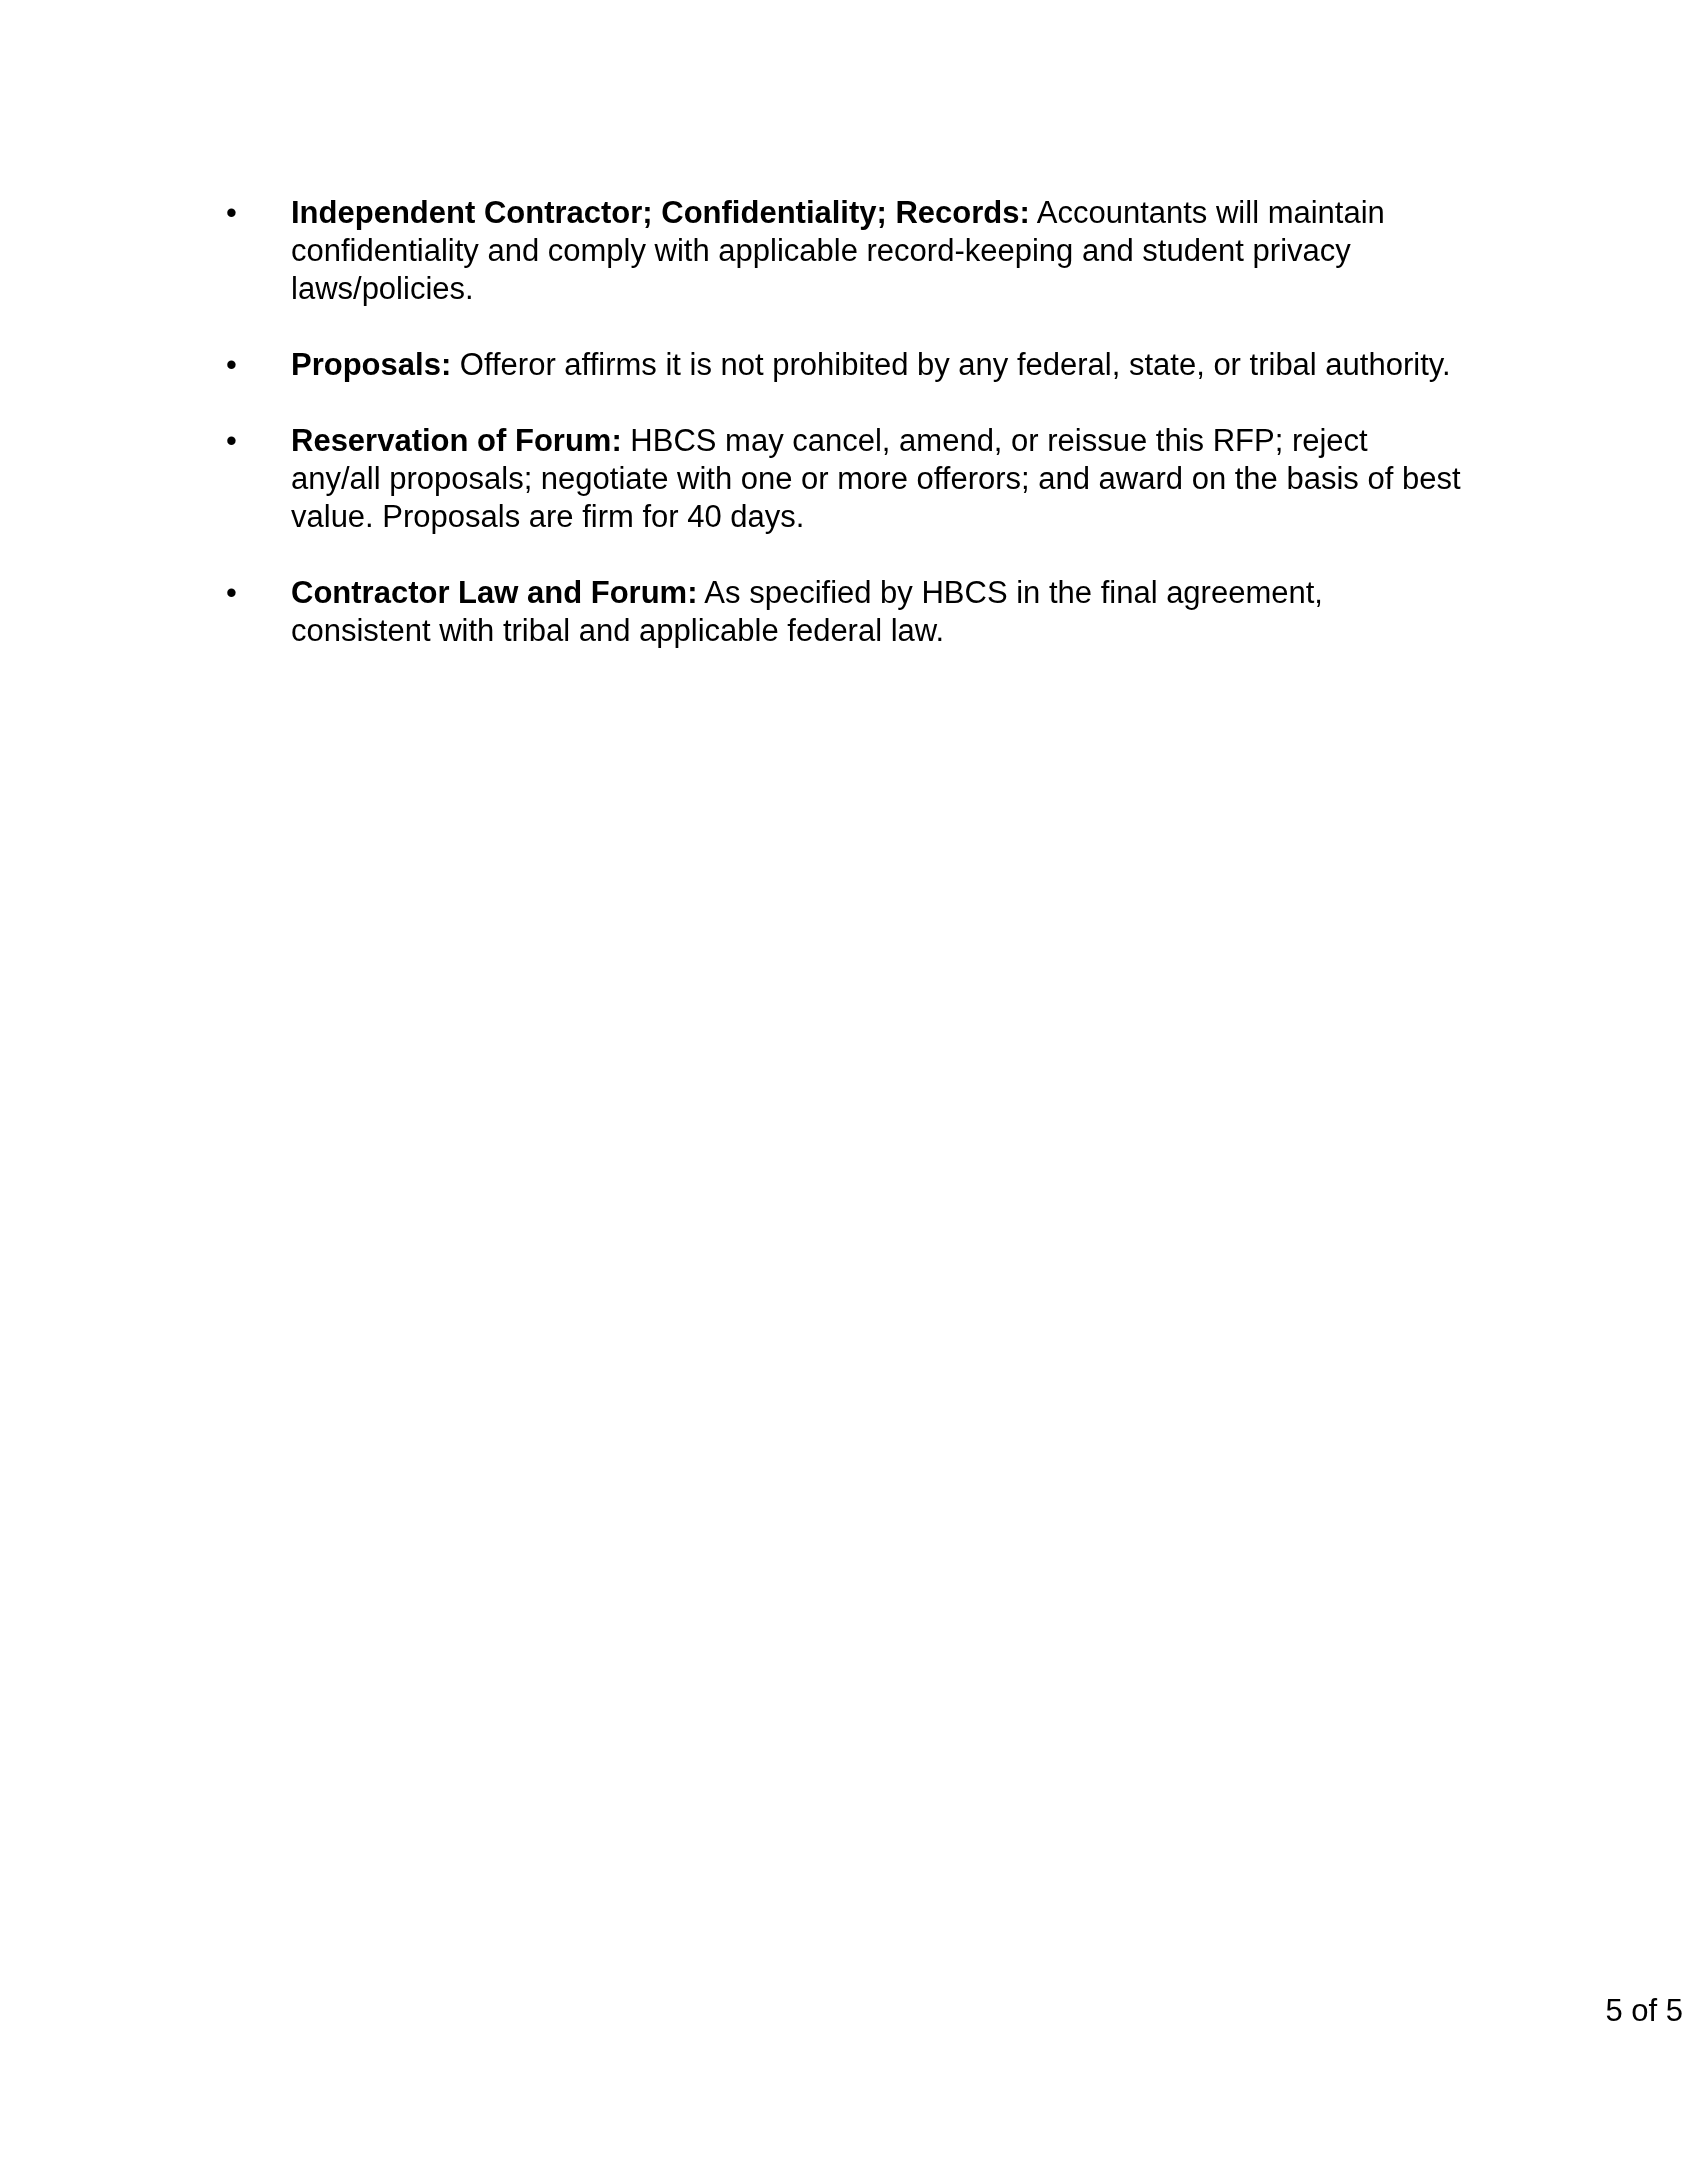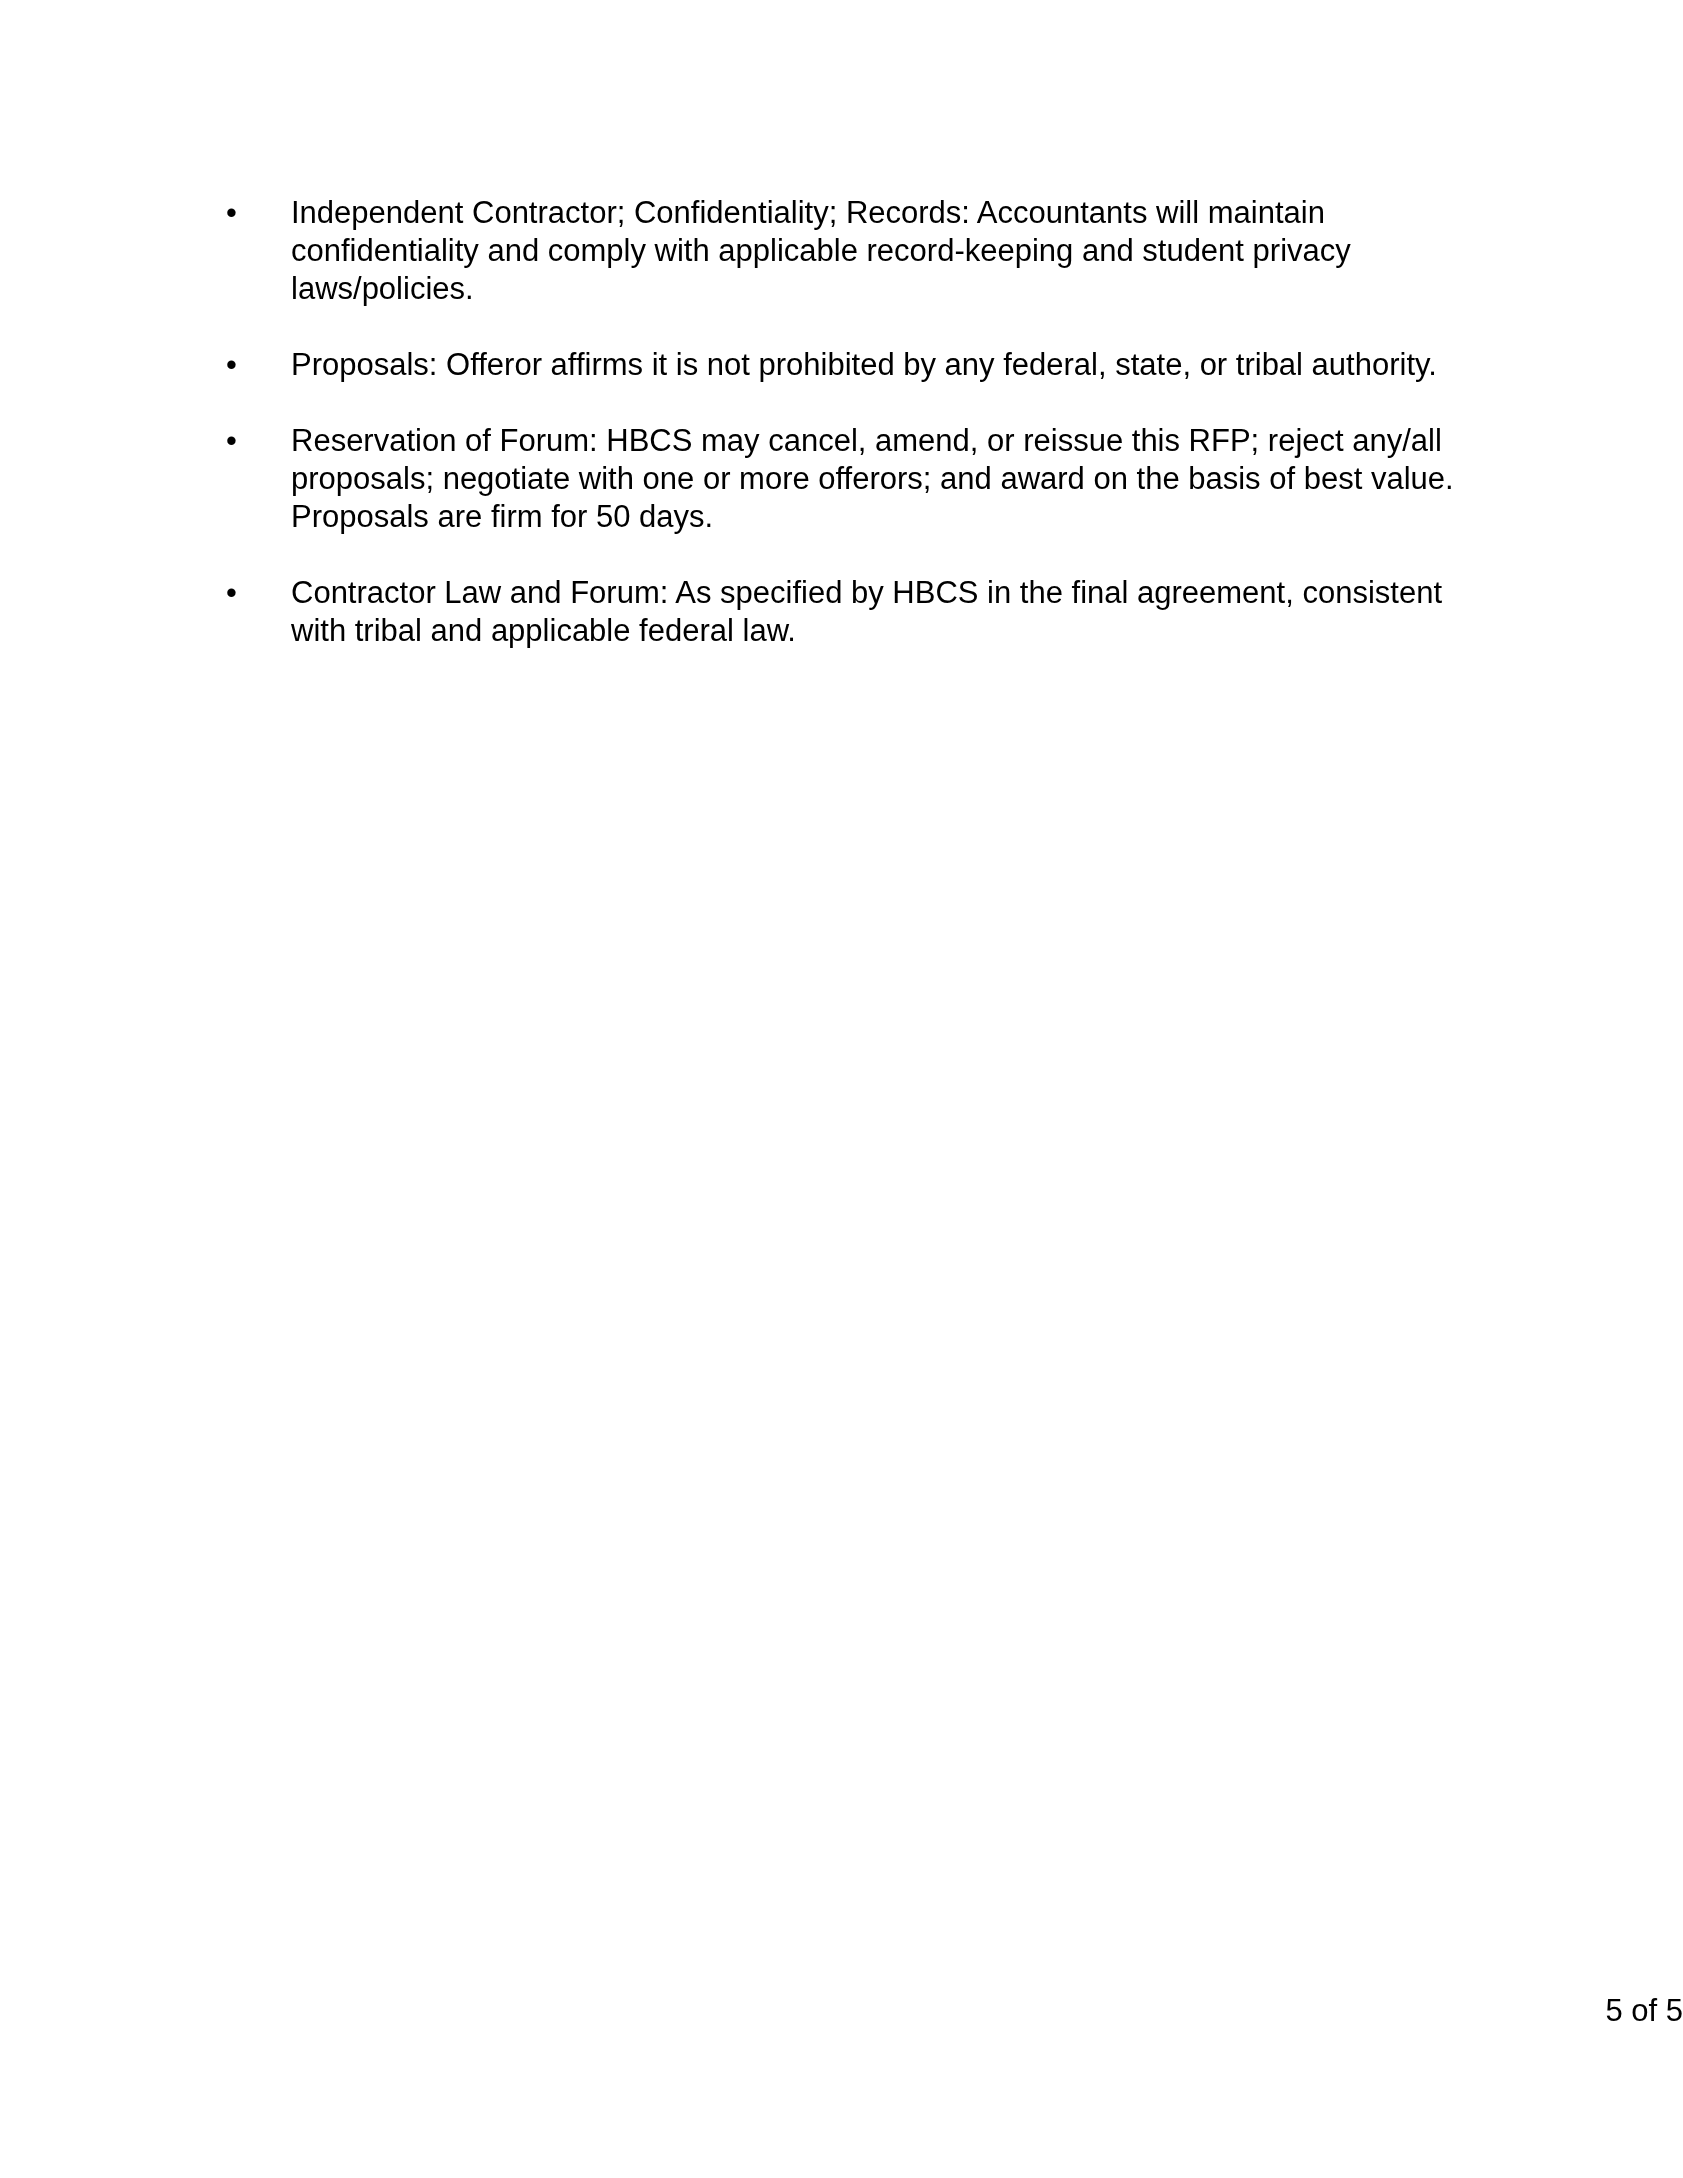--- a/index.html
+++ b/index.html
@@ -30,21 +30,21 @@
     margin-bottom: 38px;
   }
   .bullet-marker {
     position: absolute;
     left: 0;
     top: 0;
     width: 30px;
     text-align: left;
   }
   .bullet-label {
-    font-weight: normal;
+    font-weight: bold;
   }
   .bullet-text {
     font-weight: normal;
   }
   .footer {
     position: absolute;
     top: 1992px;
     left: 0;
     width: 100%;
     text-align: right;
@@ -62,21 +62,21 @@
       <span class="bullet-label">Independent Contractor; Confidentiality; Records:</span><span class="bullet-text"> Accountants will maintain confidentiality and comply with applicable record-keeping and student privacy laws/policies.</span>
     </div>
 
     <div class="bullet-item">
       <span class="bullet-marker">•</span>
       <span class="bullet-label">Proposals:</span><span class="bullet-text"> Offeror affirms it is not prohibited by any federal, state, or tribal authority.</span>
     </div>
 
     <div class="bullet-item">
       <span class="bullet-marker">•</span>
-      <span class="bullet-label">Reservation of Forum:</span><span class="bullet-text"> HBCS may cancel, amend, or reissue this RFP; reject any/all proposals; negotiate with one or more offerors; and award on the basis of best value. Proposals are firm for 50 days.</span>
+      <span class="bullet-label">Reservation of Forum:</span><span class="bullet-text"> HBCS may cancel, amend, or reissue this RFP; reject any/all proposals; negotiate with one or more offerors; and award on the basis of best value. Proposals are firm for 40 days.</span>
     </div>
 
     <div class="bullet-item">
       <span class="bullet-marker">•</span>
       <span class="bullet-label">Contractor Law and Forum:</span><span class="bullet-text"> As specified by HBCS in the final agreement, consistent with tribal and applicable federal law.</span>
     </div>
 
   </div>
 
   <div class="footer">5 of 5</div>

